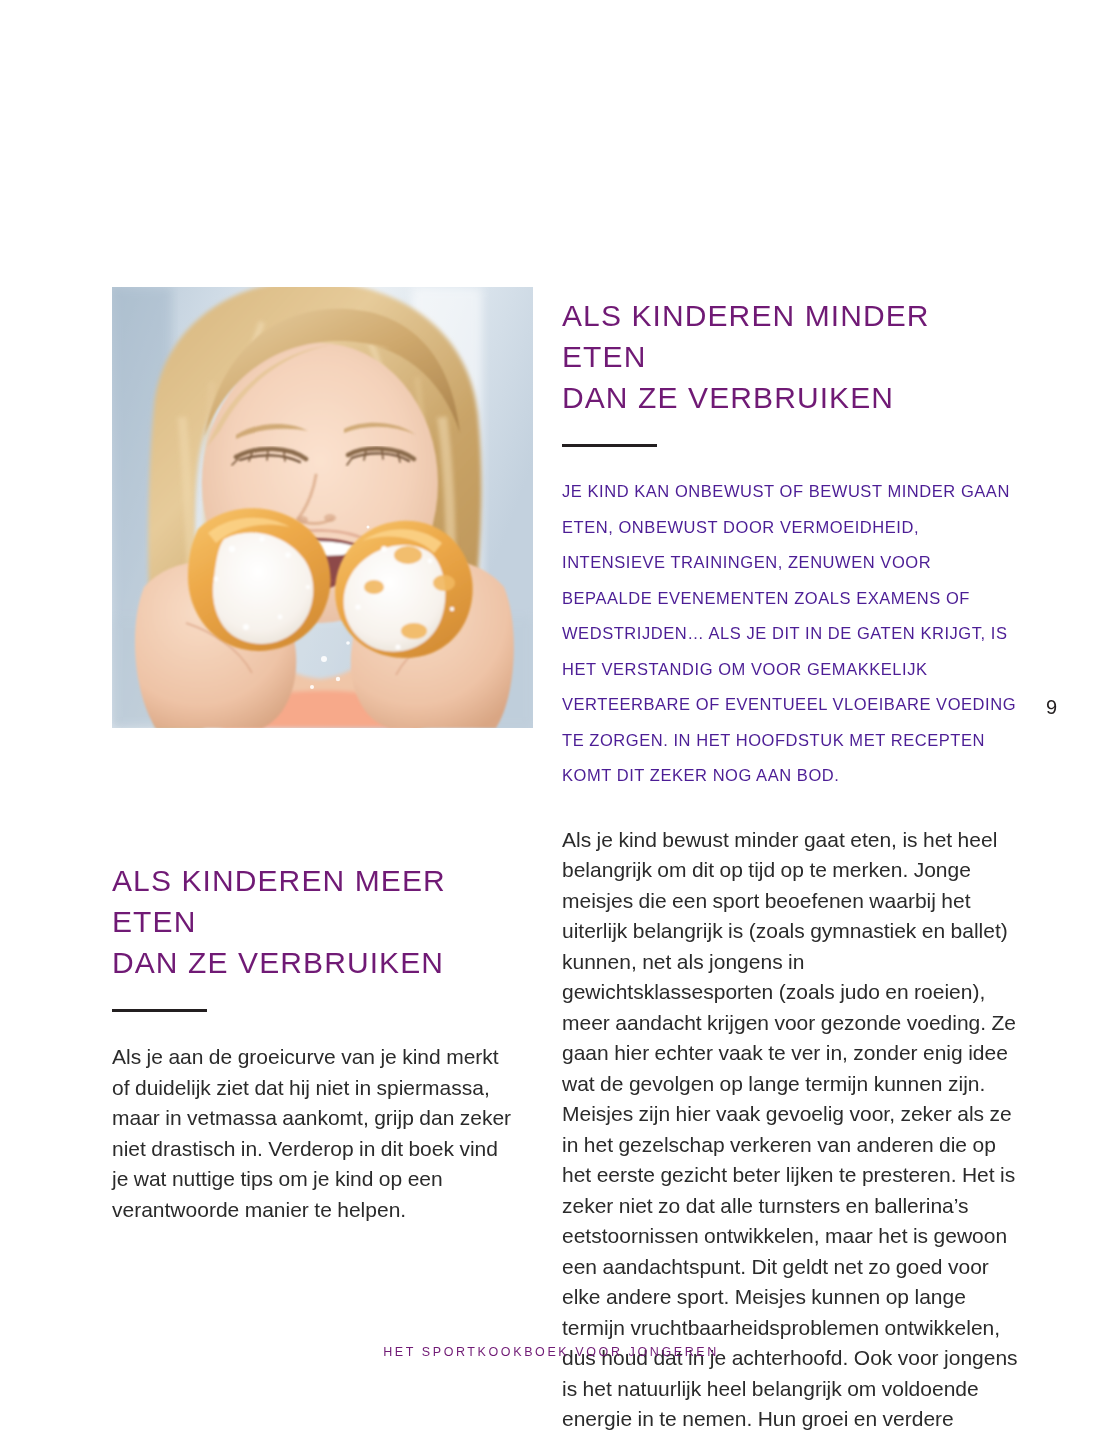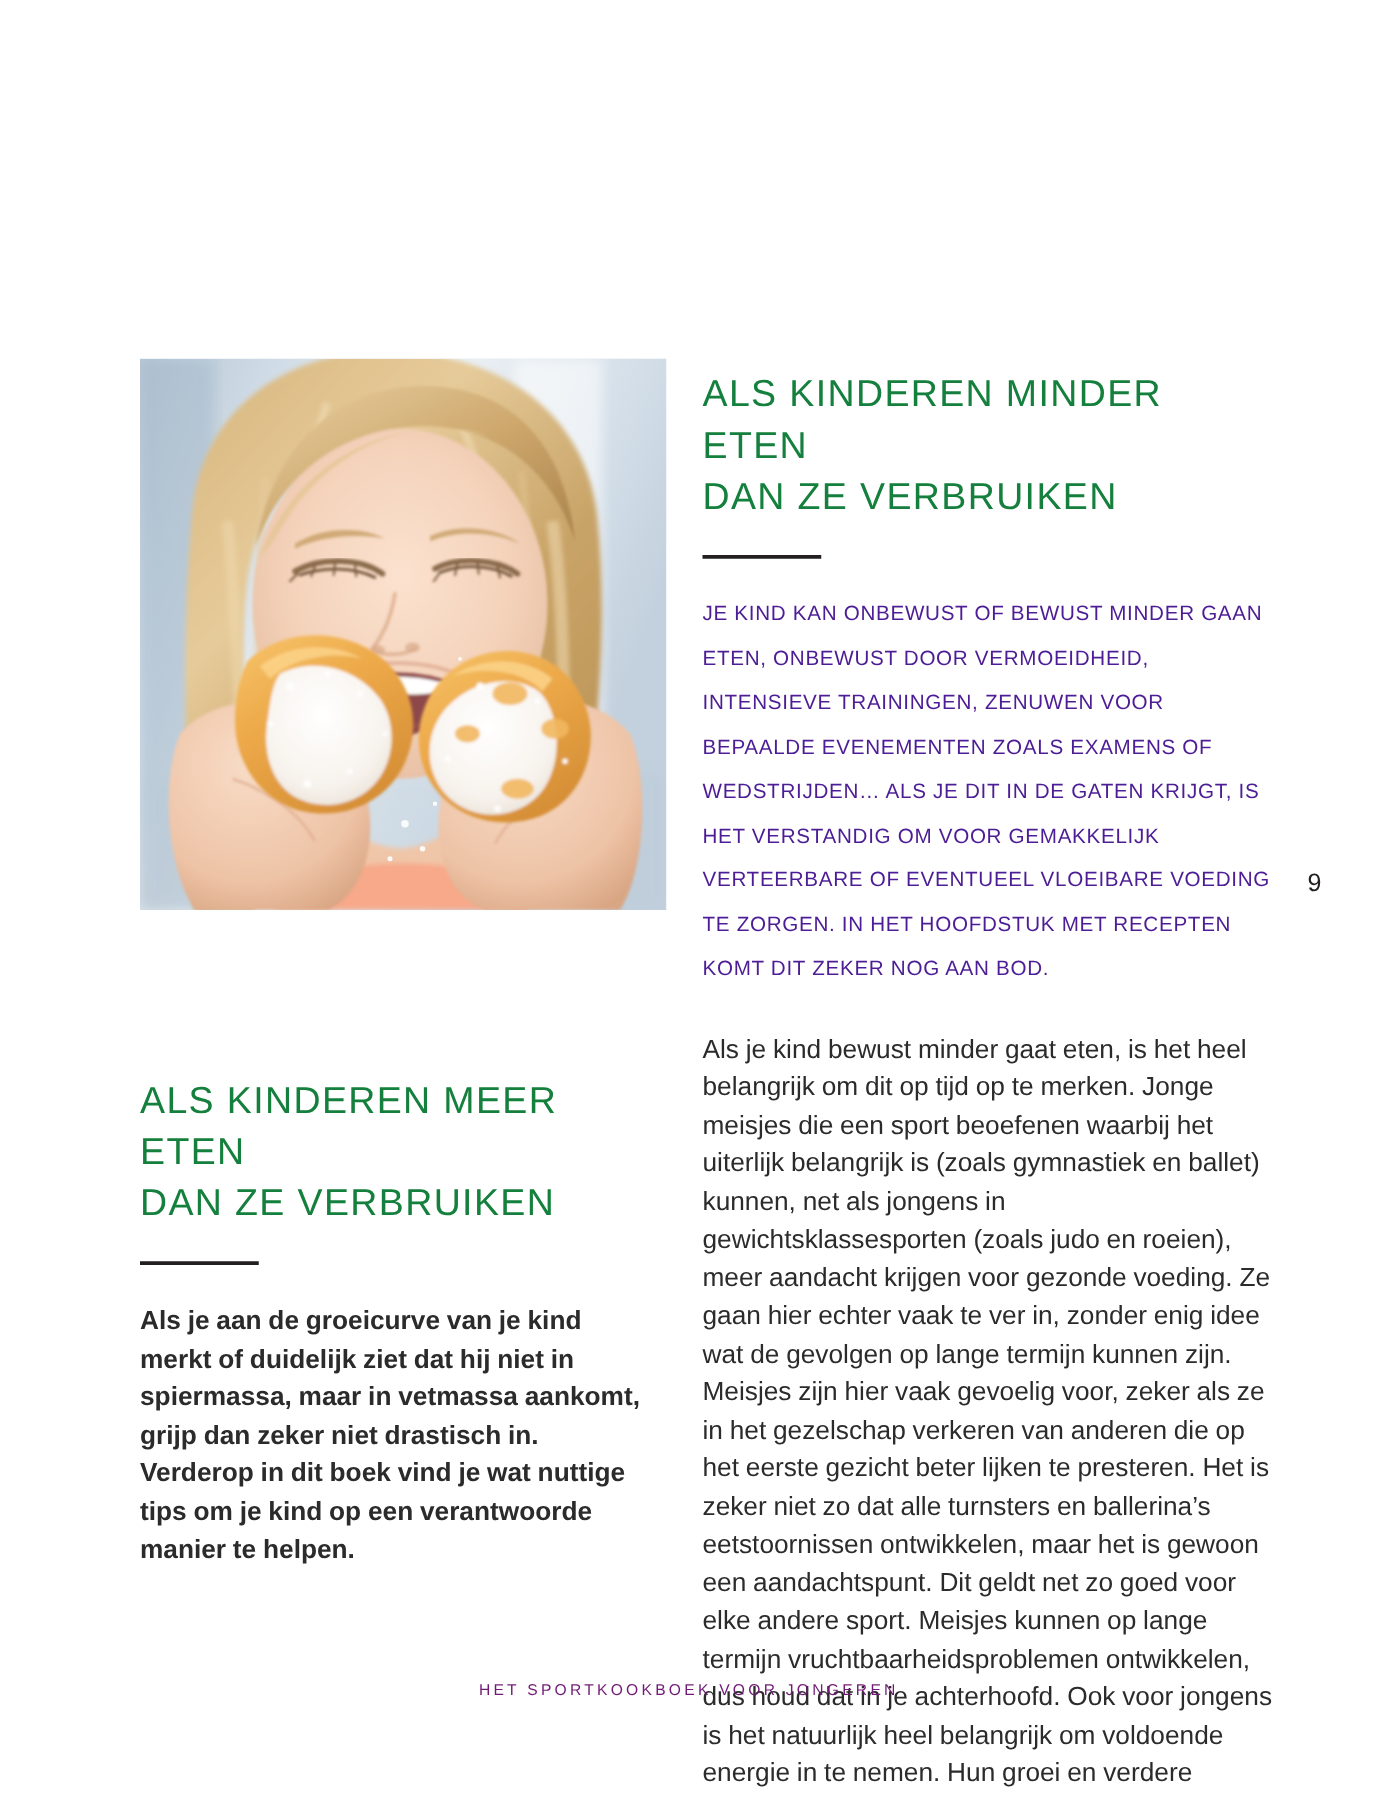--- a/index.html
+++ b/index.html
@@ -47,21 +47,21 @@
     width: 458px;
   }
 
   
   .heading {
     font-family: "Liberation Sans", sans-serif;
     font-size: 30px;
     line-height: 41px;
     font-weight: 400;
     letter-spacing: 1.1px;
-    color: #15803d;
+    color: #701a75;
     margin: 0;
     text-transform: uppercase;
     white-space: pre-line;
   }
 
   .rule {
     width: 95px;
     height: 3px;
     background: #231f20;
     margin-top: 26px;
@@ -83,21 +83,21 @@
   .body-copy {
     font-family: "Liberation Sans", sans-serif;
     font-size: 21px;
     line-height: 30.5px;
     color: #2b2b2b;
     margin: 0;
     text-align: left;
     word-spacing: -0.4px;
   }
   .col-right .body-copy { margin-top: 31px; }
-  .col-left  .body-copy { margin-top: 30px; font-weight: bold; }
+  .col-left  .body-copy { margin-top: 30px; }
 
   
   .folio {
     position: absolute;
     left: 1046px;
     top: 697px;
     font-size: 20px;
     line-height: 20px;
     color: #231f20;
     letter-spacing: 0.5px;

